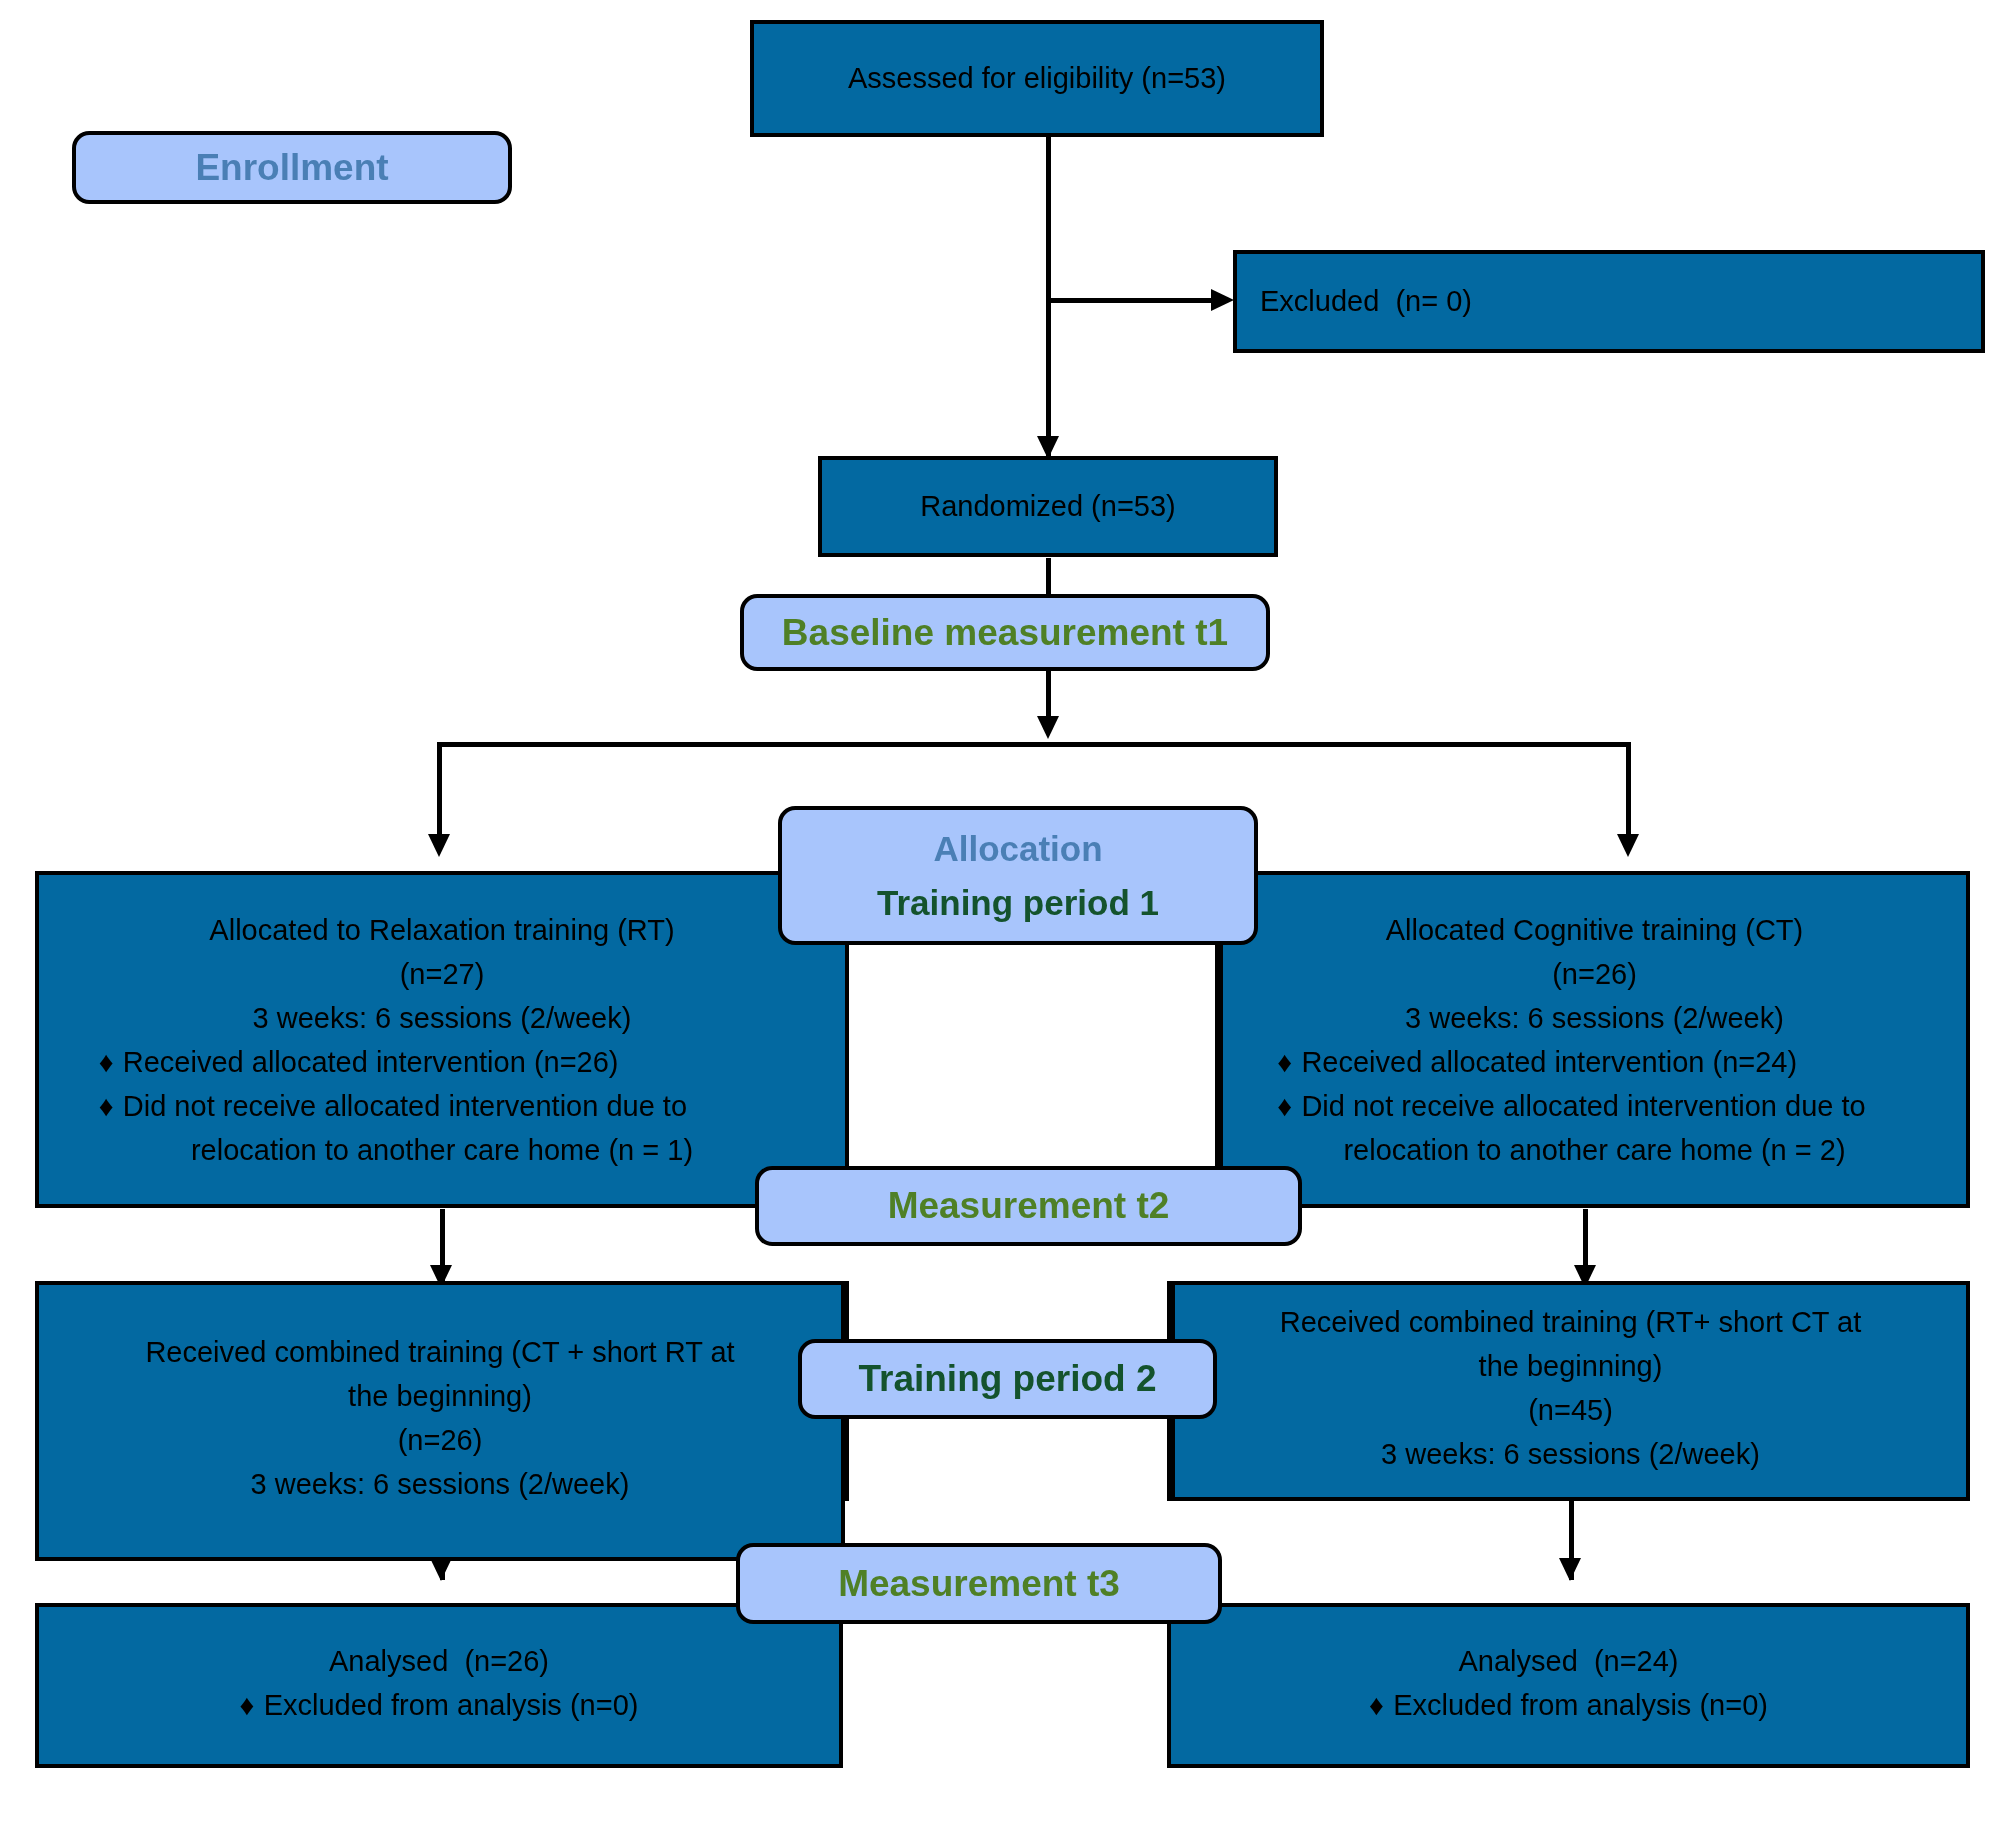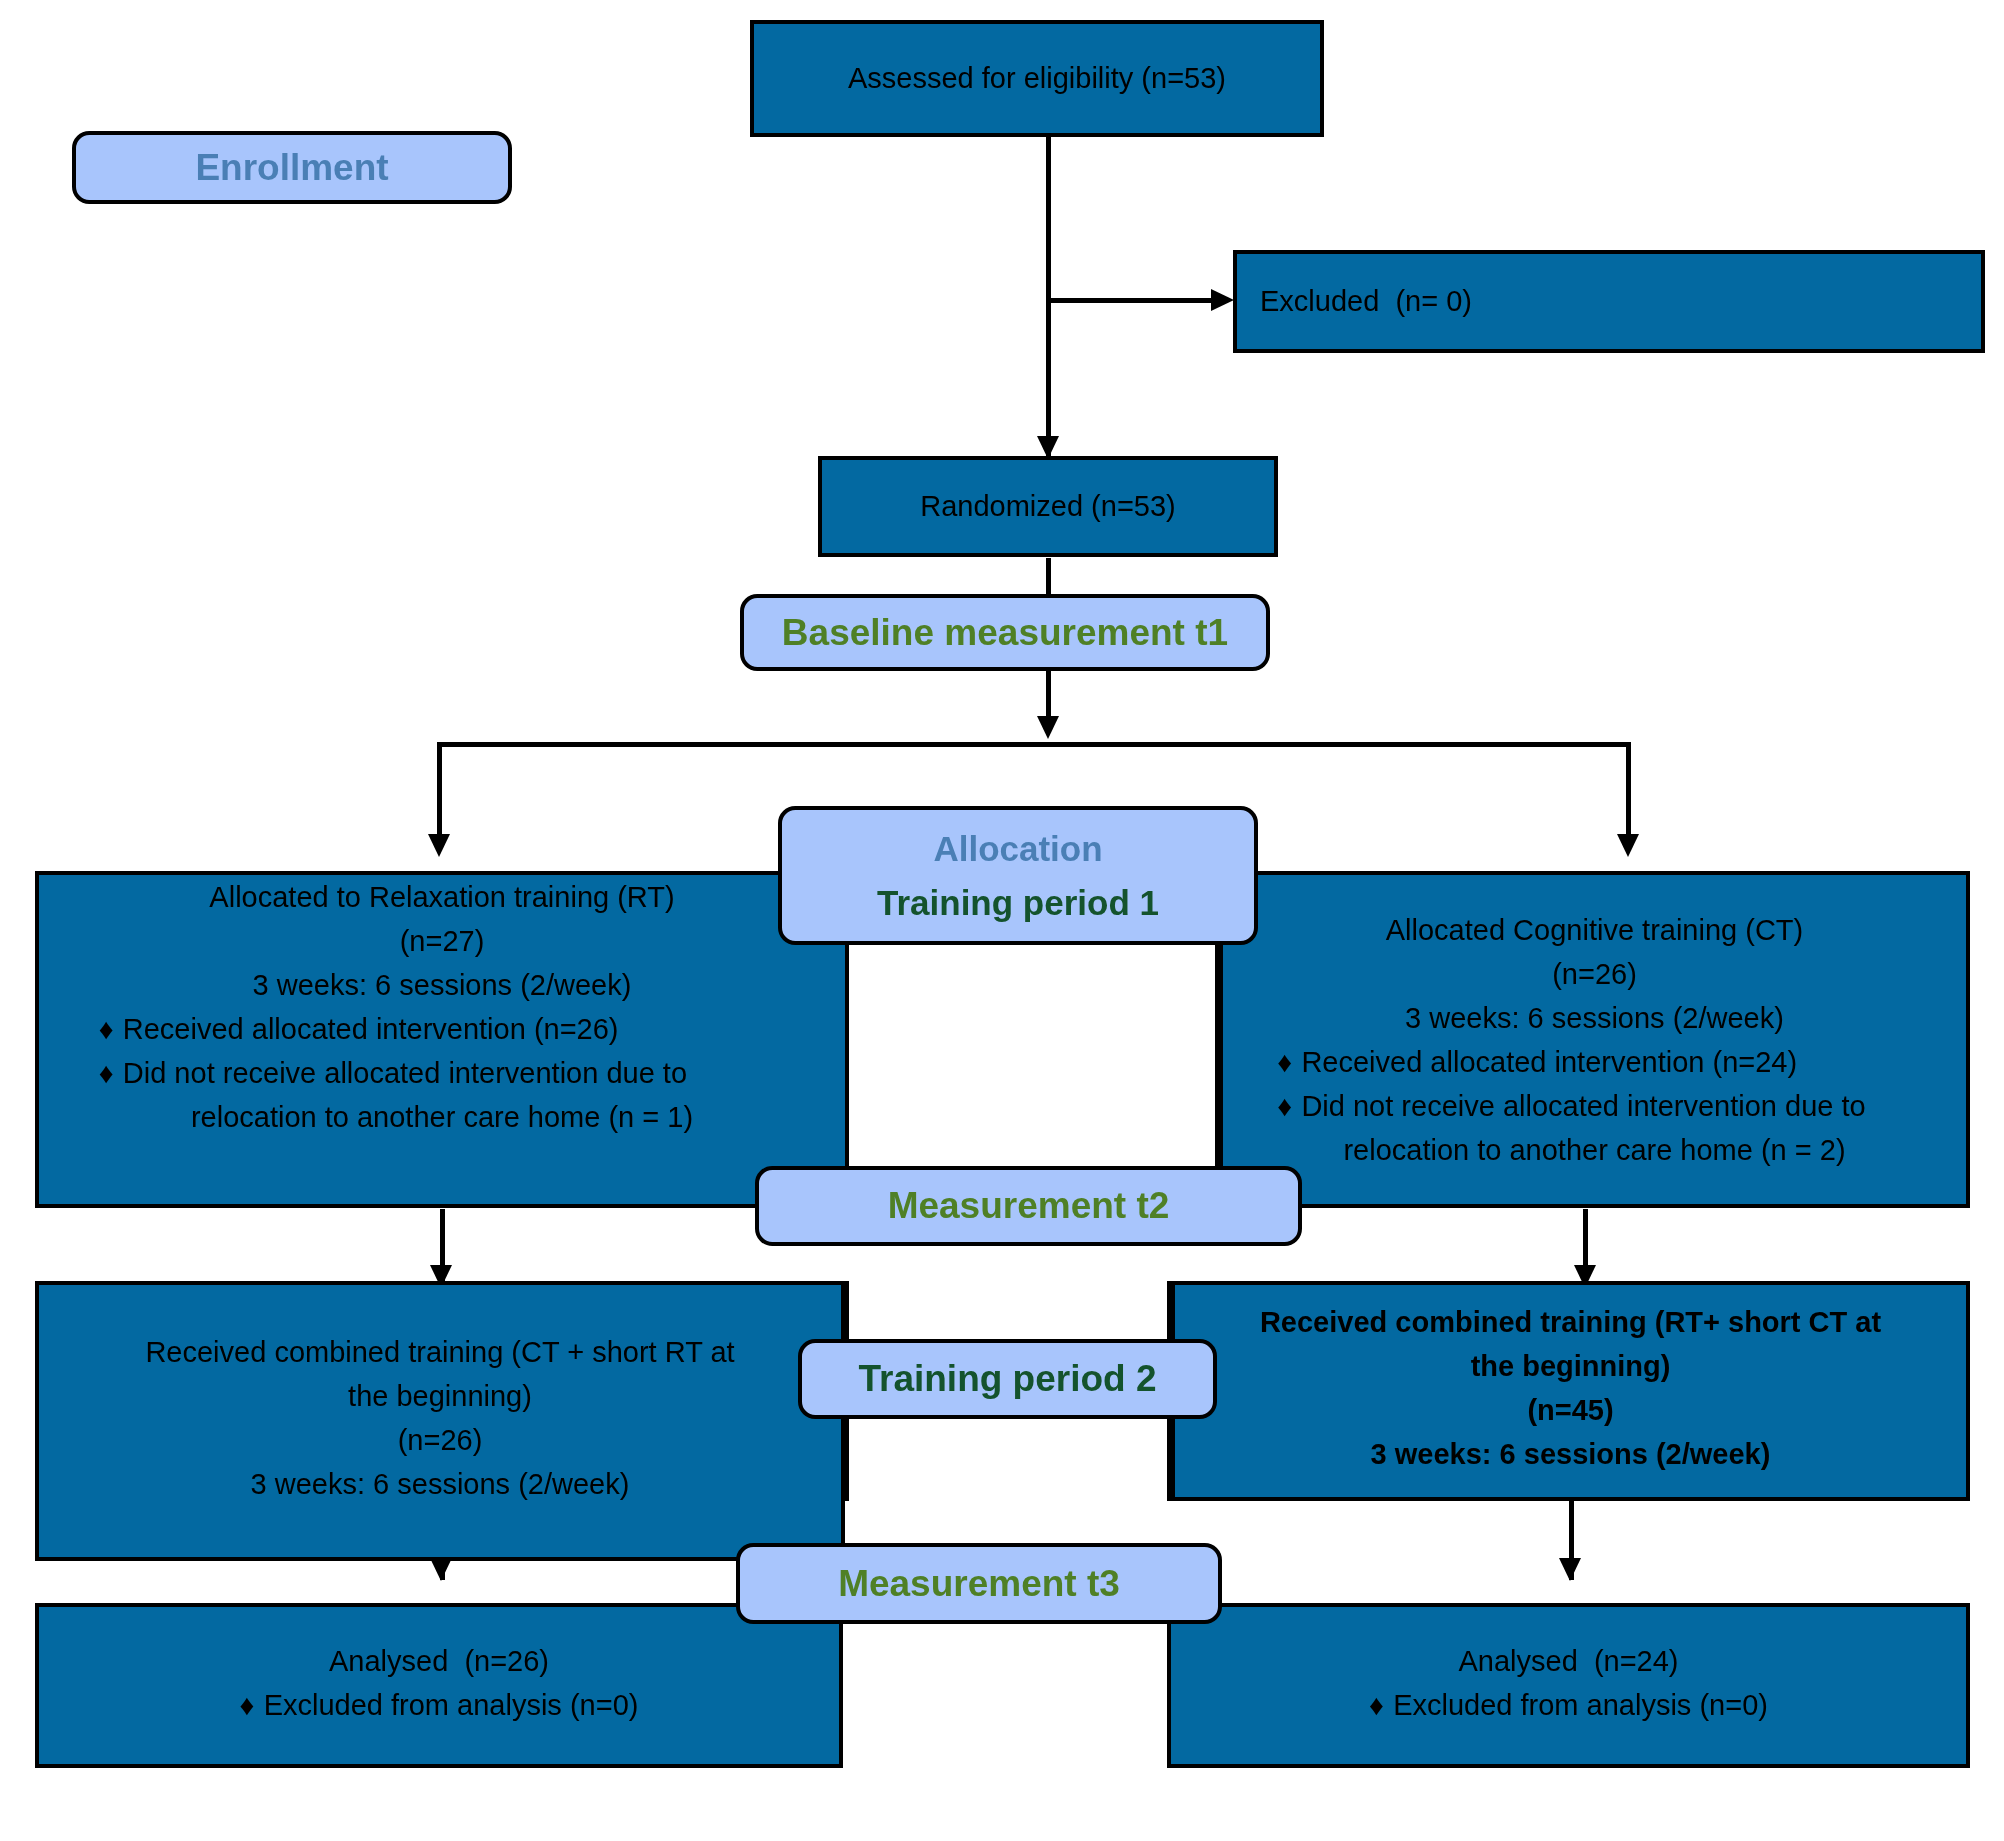--- a/index.html
+++ b/index.html
@@ -116,21 +116,21 @@
   <div class="arrowhead down" style="left:1037px; top:716px;"></div>
 
   <div class="hline" style="left:437px; top:742px; width:1194px; height:5.3px;"></div>
 
   <div class="vline" style="left:437px; top:742px; width:4.7px; height:101px;"></div>
   <div class="arrowhead down" style="left:428px; top:834px;"></div>
 
   <div class="vline" style="left:1626px; top:742px; width:4.7px; height:101px;"></div>
   <div class="arrowhead down" style="left:1617px; top:834px;"></div>
 
-  <div class="box" style="left:35px; top:871px; width:814px; height:337px; ">
+  <div class="box" style="left:35px; top:871px; width:814px; height:337px; padding-top:33px;">
     <span class="line">Allocated to Relaxation training (RT)</span>
     <span class="line">(n=27)</span>
     <span class="line">3 weeks: 6 sessions (2/week)</span>
     <span class="line left" style="padding-left:14.7px;"><span class="bullet">♦</span><span style="padding-left:9.3px;">Received allocated intervention (n=26)</span></span>
     <span class="line left" style="padding-left:14.7px;"><span class="bullet">♦</span><span style="padding-left:9.3px;">Did not receive allocated intervention due to</span></span>
     <span class="line">relocation to another care home (n = 1)</span>
   </div>
 
   <div class="box" style="left:1219px; top:871px; width:751px; height:337px; padding-top:33px;">
     <span class="line">Allocated Cognitive training (CT)</span>
@@ -159,21 +159,21 @@
     <span class="green">Measurement t2</span>
   </div>
 
   <div class="box" style="left:35px; top:1281px; width:810px; height:280px; justify-content:center; padding-bottom:5.3px;">
     <span class="line">Received combined training (CT + short RT at</span>
     <span class="line">the beginning)</span>
     <span class="line">(n=26)</span>
     <span class="line">3 weeks: 6 sessions (2/week)</span>
   </div>
 
-  <div class="box" style="left:1171px; top:1281px; width:799px; height:220px; justify-content:center; padding-bottom:5.3px;font-weight:bold;">
+  <div class="box" style="left:1171px; top:1281px; width:799px; height:220px; justify-content:center; padding-bottom:5.3px;">
     <span class="line">Received combined training (RT+ short CT at</span>
     <span class="line">the beginning)</span>
     <span class="line">(n=45)</span>
     <span class="line">3 weeks: 6 sessions (2/week)</span>
   </div>
 
   <div class="vline" style="left:844px; top:1281px; width:4.7px; height:220px;"></div>
   <div class="vline" style="left:1167px; top:1281px; width:4.7px; height:220px;"></div>
 
   <div class="badge" style="left:798px; top:1339px; width:419px; height:80px; font-size:37px;">

